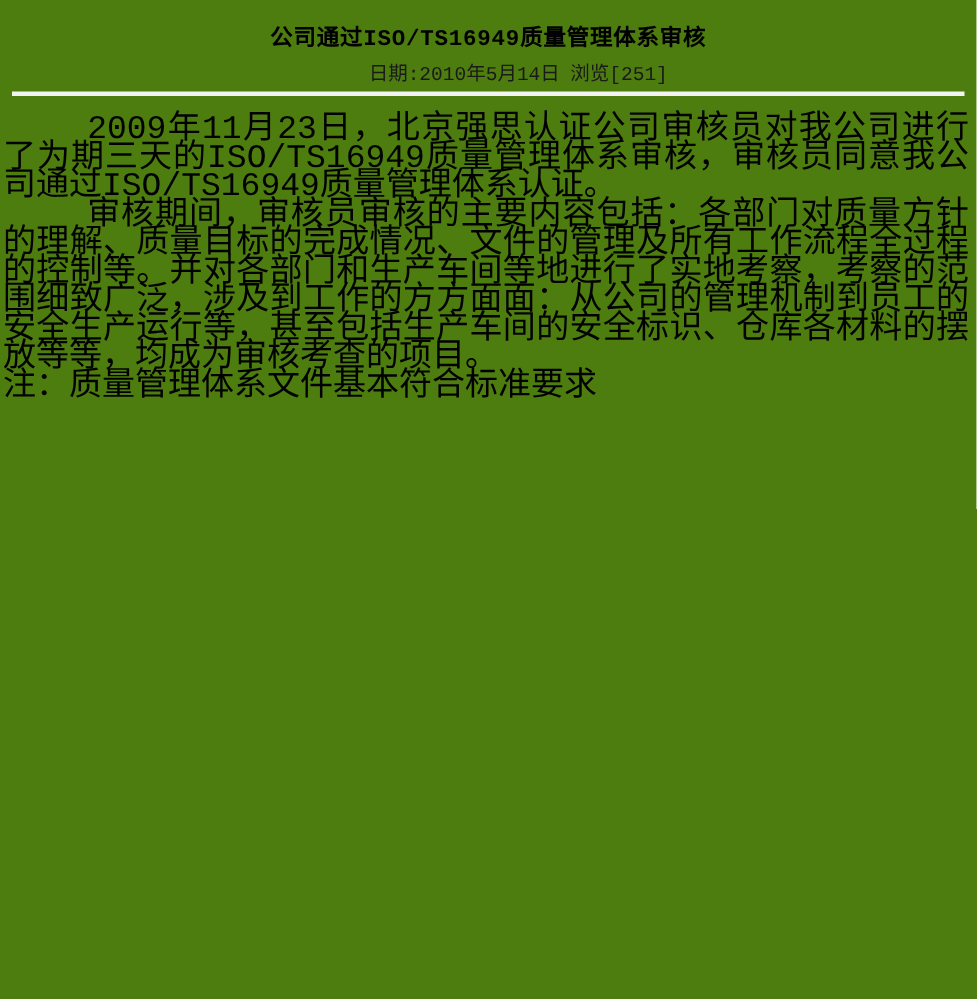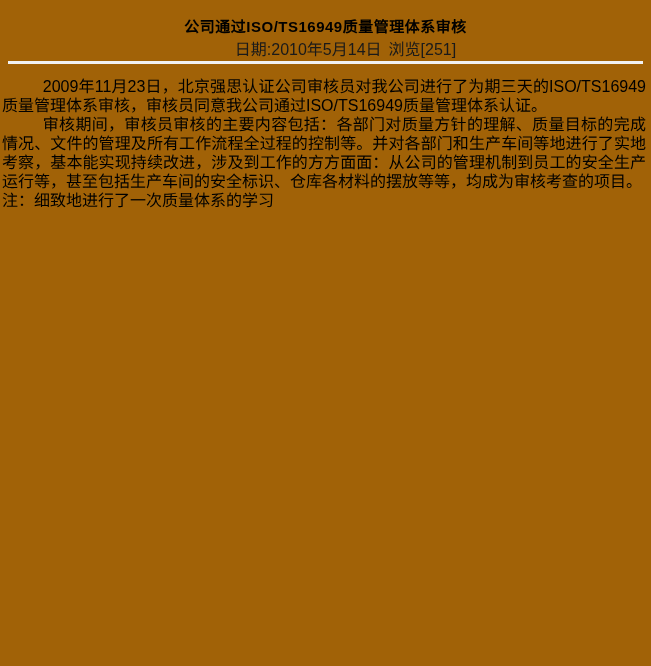--- a/index.html
+++ b/index.html
@@ -4,55 +4,55 @@
 <style>
   html, body {
     margin: 0;
     padding: 0;
     background: #ffffff;
   }
   .page {
     position: relative;
     width: 651px;
     height: 666px;
-    background: #a16207;
+    background: #4d7c0f;
     color: #000000;
-    font-family: Liberation Sans, sans-serif;
+    font-family: Liberation Mono, monospace;
     overflow: hidden;
     box-sizing: border-box;
   }
   .article-title {
     margin: 0;
     padding-top: 19px;
     text-align: center;
     font-size: 15px;
     line-height: 16px;
     font-weight: bold;
     color: #000000;
     letter-spacing: 0.5px;
   }
   .article-meta {
     margin-top: 8px;
     text-align: center;
-    font-size: 16px;
+    font-size: 13px;
     line-height: 13px;
     color: #1a1a1a;
     padding-left: 40px;
   }
   .article-meta .meta-date {
     margin-right: 7px;
   }
   .meta-divider {
     height: 3px;
     background: #f2f2f2;
     margin: 5px 8px 0 8px;
   }
   .article-body {
     margin: 13px 5px 0 2px;
-    font-size: 16px;
+    font-size: 22px;
     line-height: 19px;
     text-align: justify;
     color: #000000;
   }
   .article-body p {
     margin: 0;
     padding: 0;
     text-indent: 2.55em;
   }
   .article-body p.article-note {
@@ -67,17 +67,17 @@
   <h1 class="article-title">公司通过ISO/TS16949质量管理体系审核</h1>
 
   <div class="article-meta">
     <span class="meta-date">日期:2010年5月14日</span><span class="meta-views">浏览[251]</span>
   </div>
 
   <div class="meta-divider"></div>
 
   <div class="article-body">
     <p>2009年11月23日，北京强思认证公司审核员对我公司进行了为期三天的ISO/TS16949质量管理体系审核，审核员同意我公司通过ISO/TS16949质量管理体系认证。</p>
-    <p>审核期间，审核员审核的主要内容包括：各部门对质量方针的理解、质量目标的完成情况、文件的管理及所有工作流程全过程的控制等。并对各部门和生产车间等地进行了实地考察，基本能实现持续改进，涉及到工作的方方面面：从公司的管理机制到员工的安全生产运行等，甚至包括生产车间的安全标识、仓库各材料的摆放等等，均成为审核考查的项目。</p>
-    <p class="article-note">注：细致地进行了一次质量体系的学习</p>
+    <p>审核期间，审核员审核的主要内容包括：各部门对质量方针的理解、质量目标的完成情况、文件的管理及所有工作流程全过程的控制等。并对各部门和生产车间等地进行了实地考察，考察的范围细致广泛，涉及到工作的方方面面：从公司的管理机制到员工的安全生产运行等，甚至包括生产车间的安全标识、仓库各材料的摆放等等，均成为审核考查的项目。</p>
+    <p class="article-note">注：质量管理体系文件基本符合标准要求</p>
   </div>
 
 </div>
 
 </body></html>

